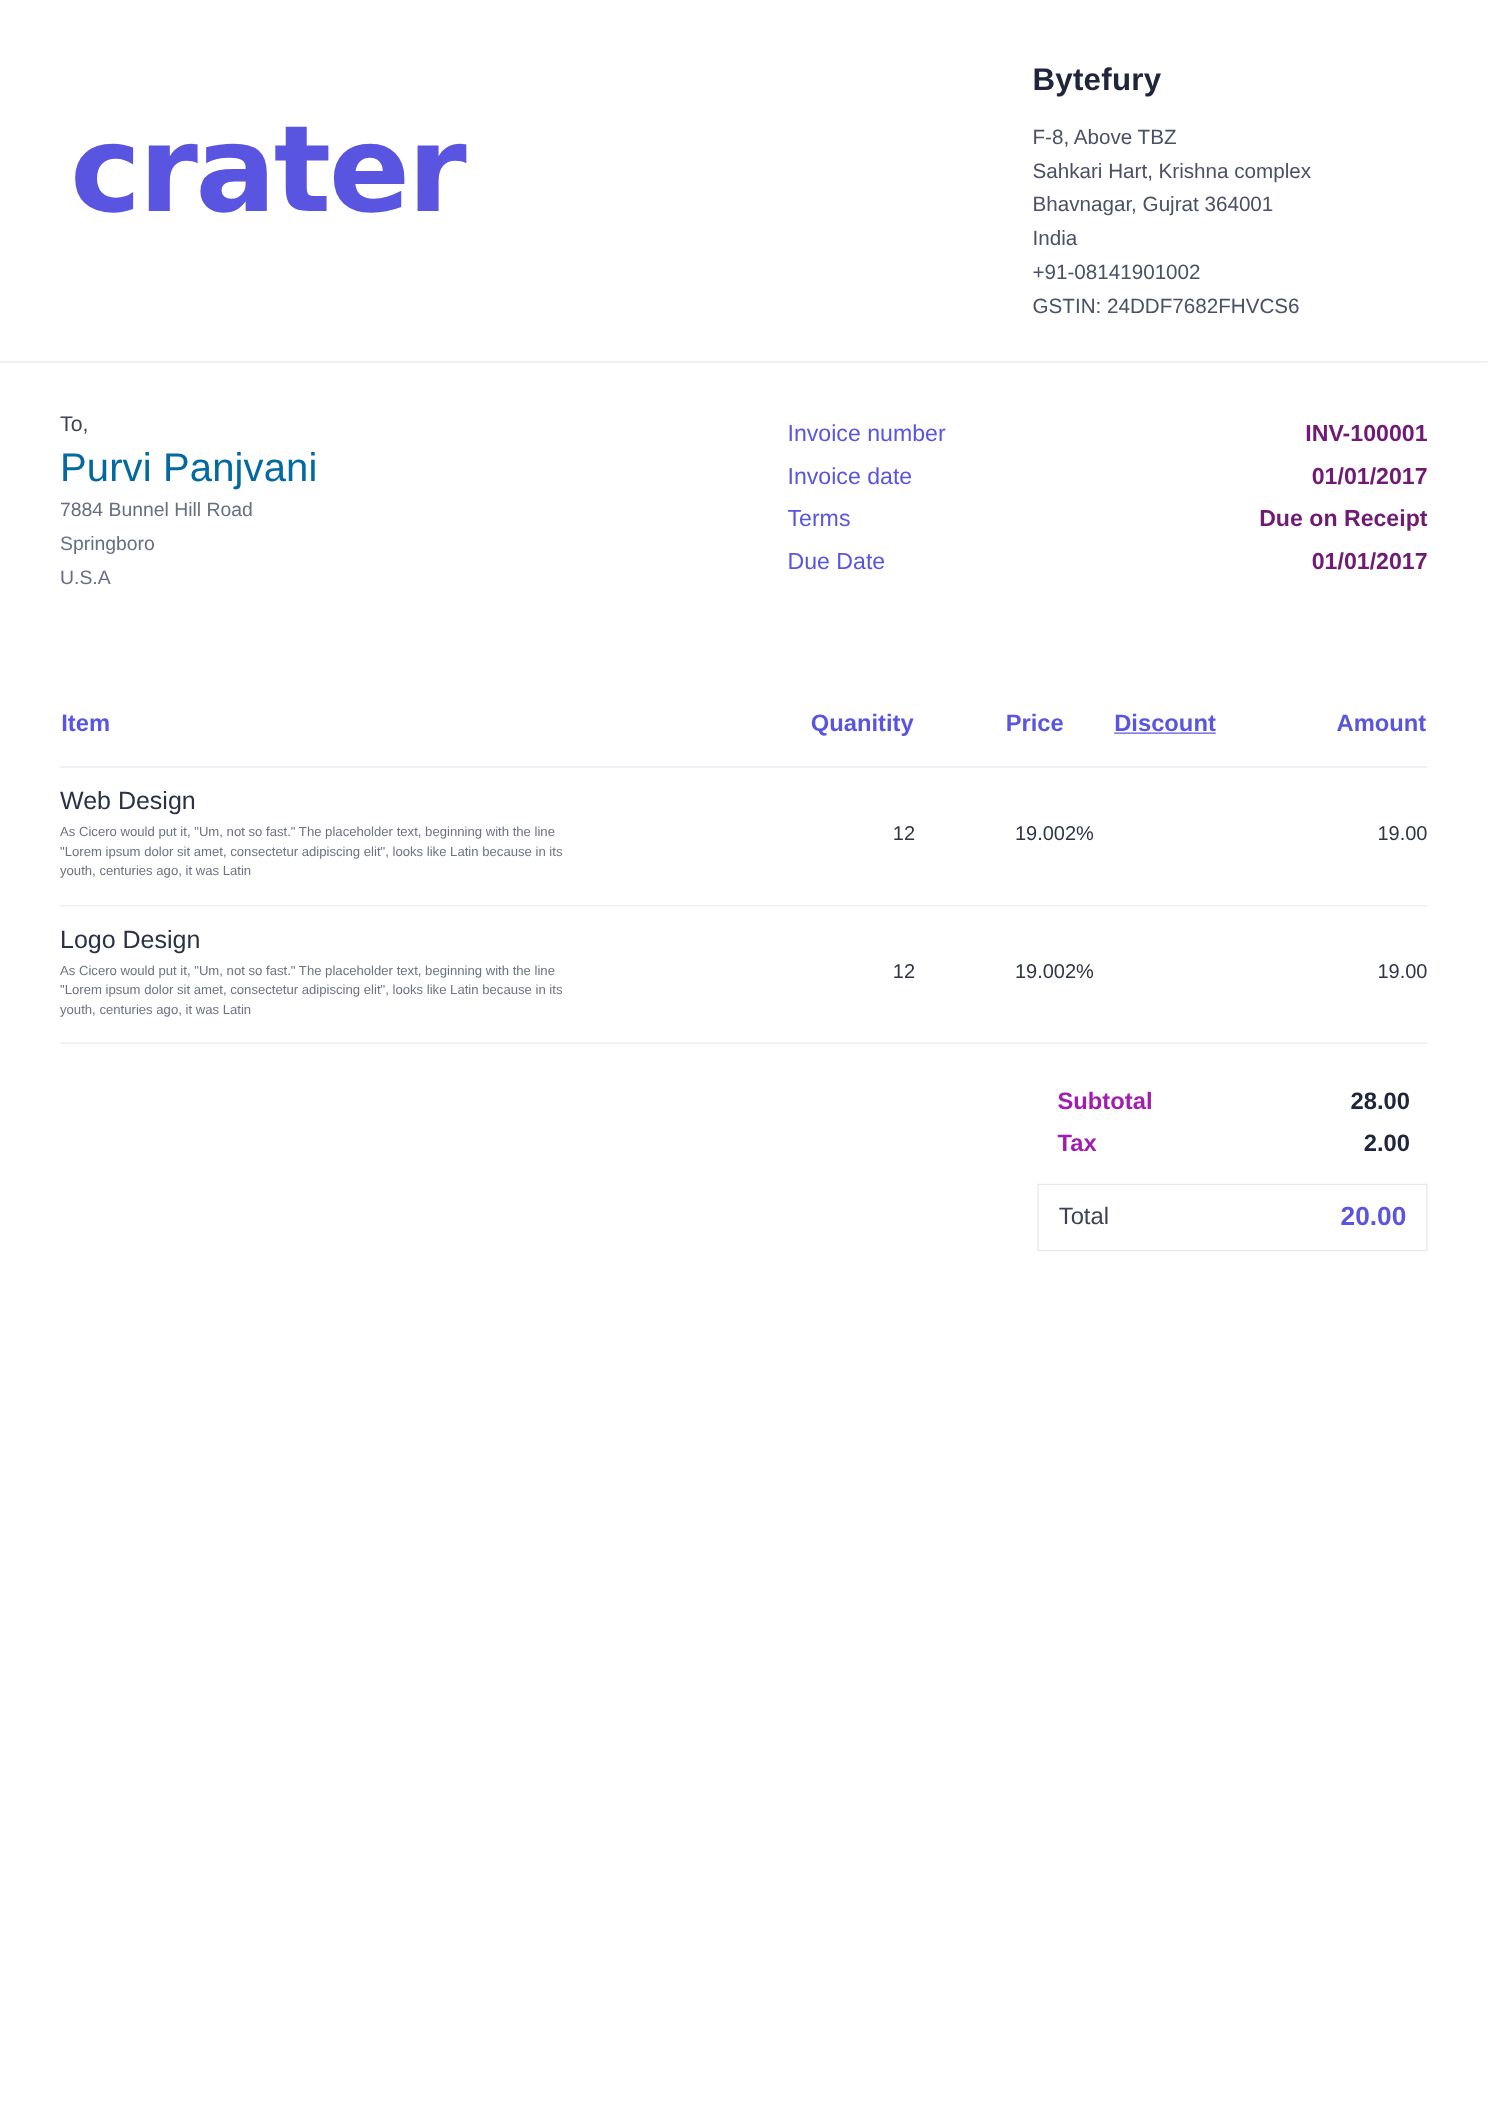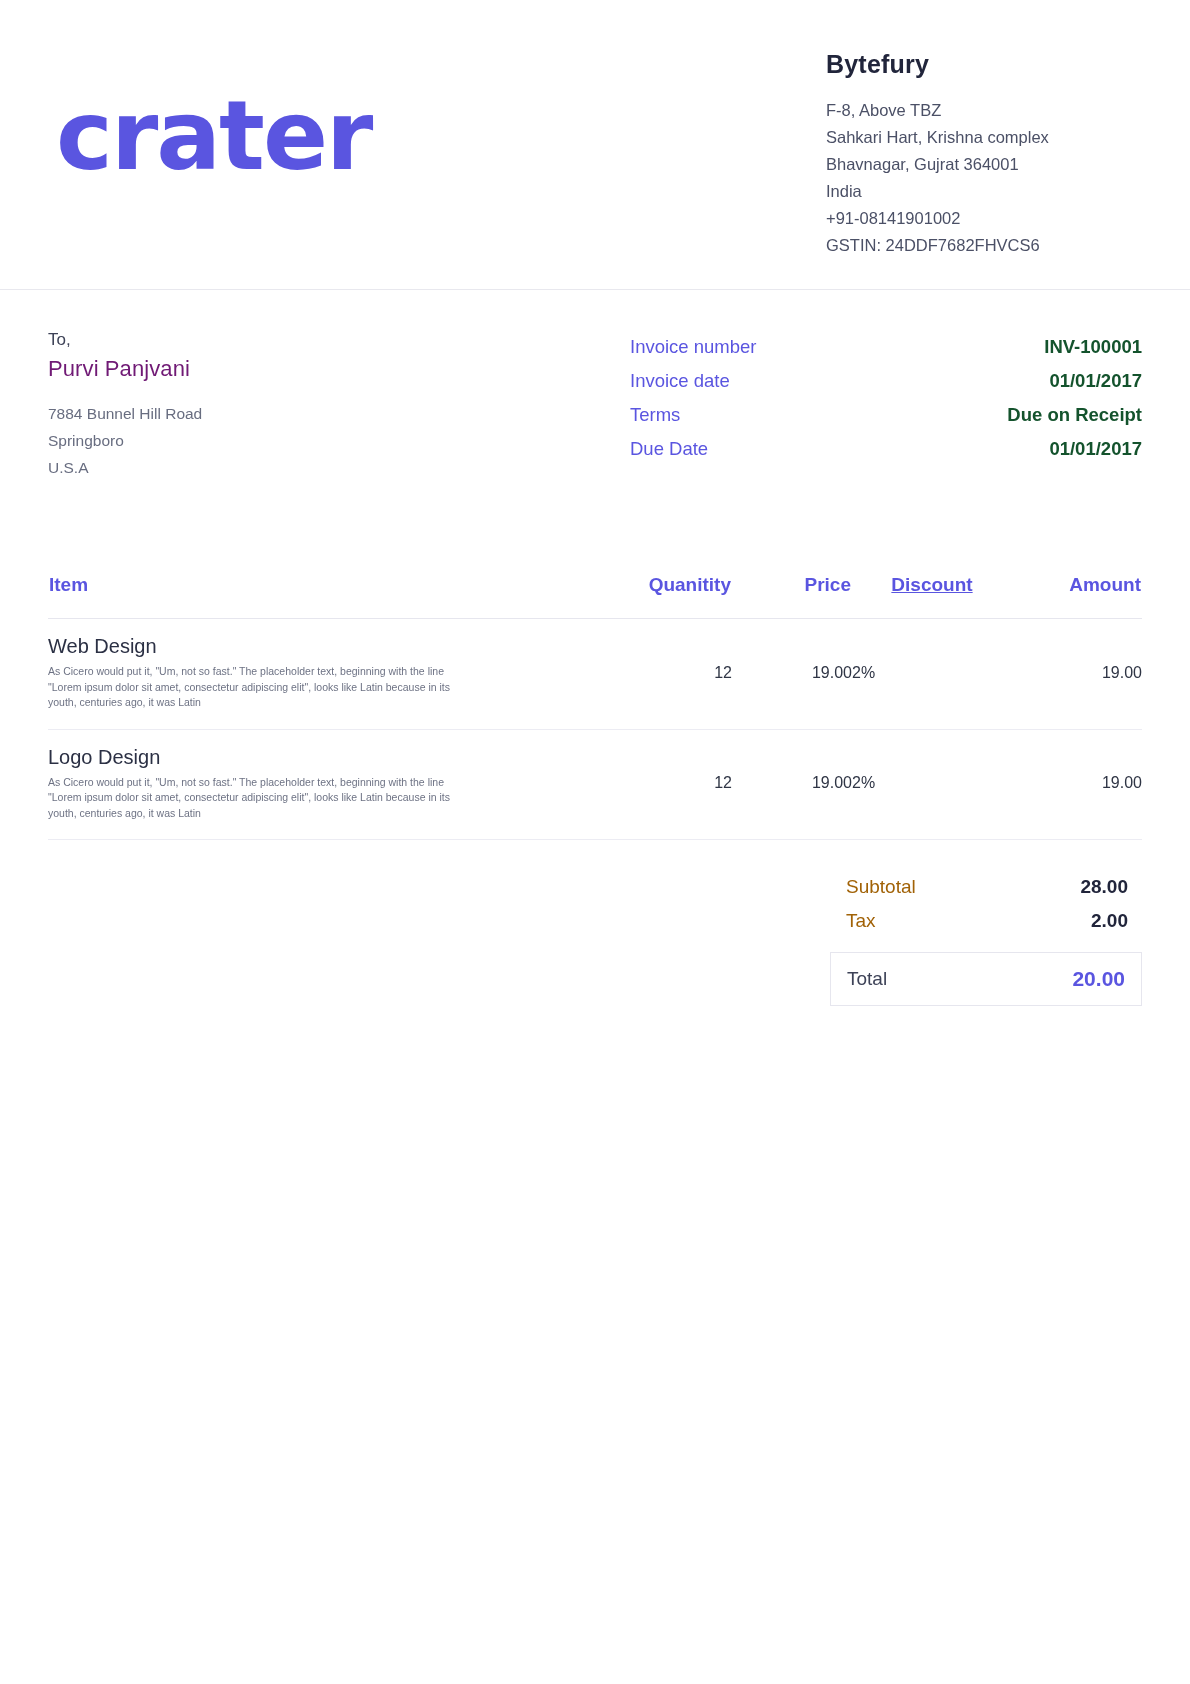--- a/index.html
+++ b/index.html
@@ -62,23 +62,23 @@
   }
   .bill-to {
     width: 560px;
   }
   .bill-to-label {
     font-size: 17px;
     color: #3d4257;
     margin-bottom: 6px;
   }
   .bill-to-name {
-    font-size: 22px;
-    color: #701a75;
-    margin-bottom: 18px;
+    font-size: 32px;
+    color: #0369a1;
+    margin-bottom: 2px;
     letter-spacing: 0.1px;
   }
   .bill-to-line {
     font-size: 15.5px;
     line-height: 27px;
     color: #686d80;
   }
 
   .invoice-info {
     flex: 1;
@@ -89,21 +89,21 @@
     justify-content: space-between;
     align-items: baseline;
     margin-bottom: 12px;
   }
   .info-label {
     font-size: 18.5px;
     color: #5a55e0;
   }
   .info-value {
     font-size: 18.5px;
-    color: #14532d;
+    color: #701a75;
     font-weight: 700;
     text-align: center;
   }
 
   
   .items {
     padding: 92px 48px 0 48px;
   }
   table.items-table {
     width: 100%;
@@ -155,21 +155,21 @@
     display: flex;
     justify-content: flex-end;
   }
   .totals-box { width: 312px; }
   .totals-row {
     display: flex;
     justify-content: space-between;
     align-items: baseline;
     padding: 6px 14px 6px 16px;
   }
-  .totals-label { font-size: 19px; color: #a16207; }
+  .totals-label { font-size: 19px; color: #a21caf; font-weight: bold; }
   .totals-value { font-size: 19px; color: #21253b; font-weight: 700; }
   .grand-total {
     border: 1px solid #e6e6ee;
     display: flex;
     justify-content: space-between;
     align-items: center;
     padding: 14px 16px;
     margin-top: 14px;
     gap: 48px;
   }

